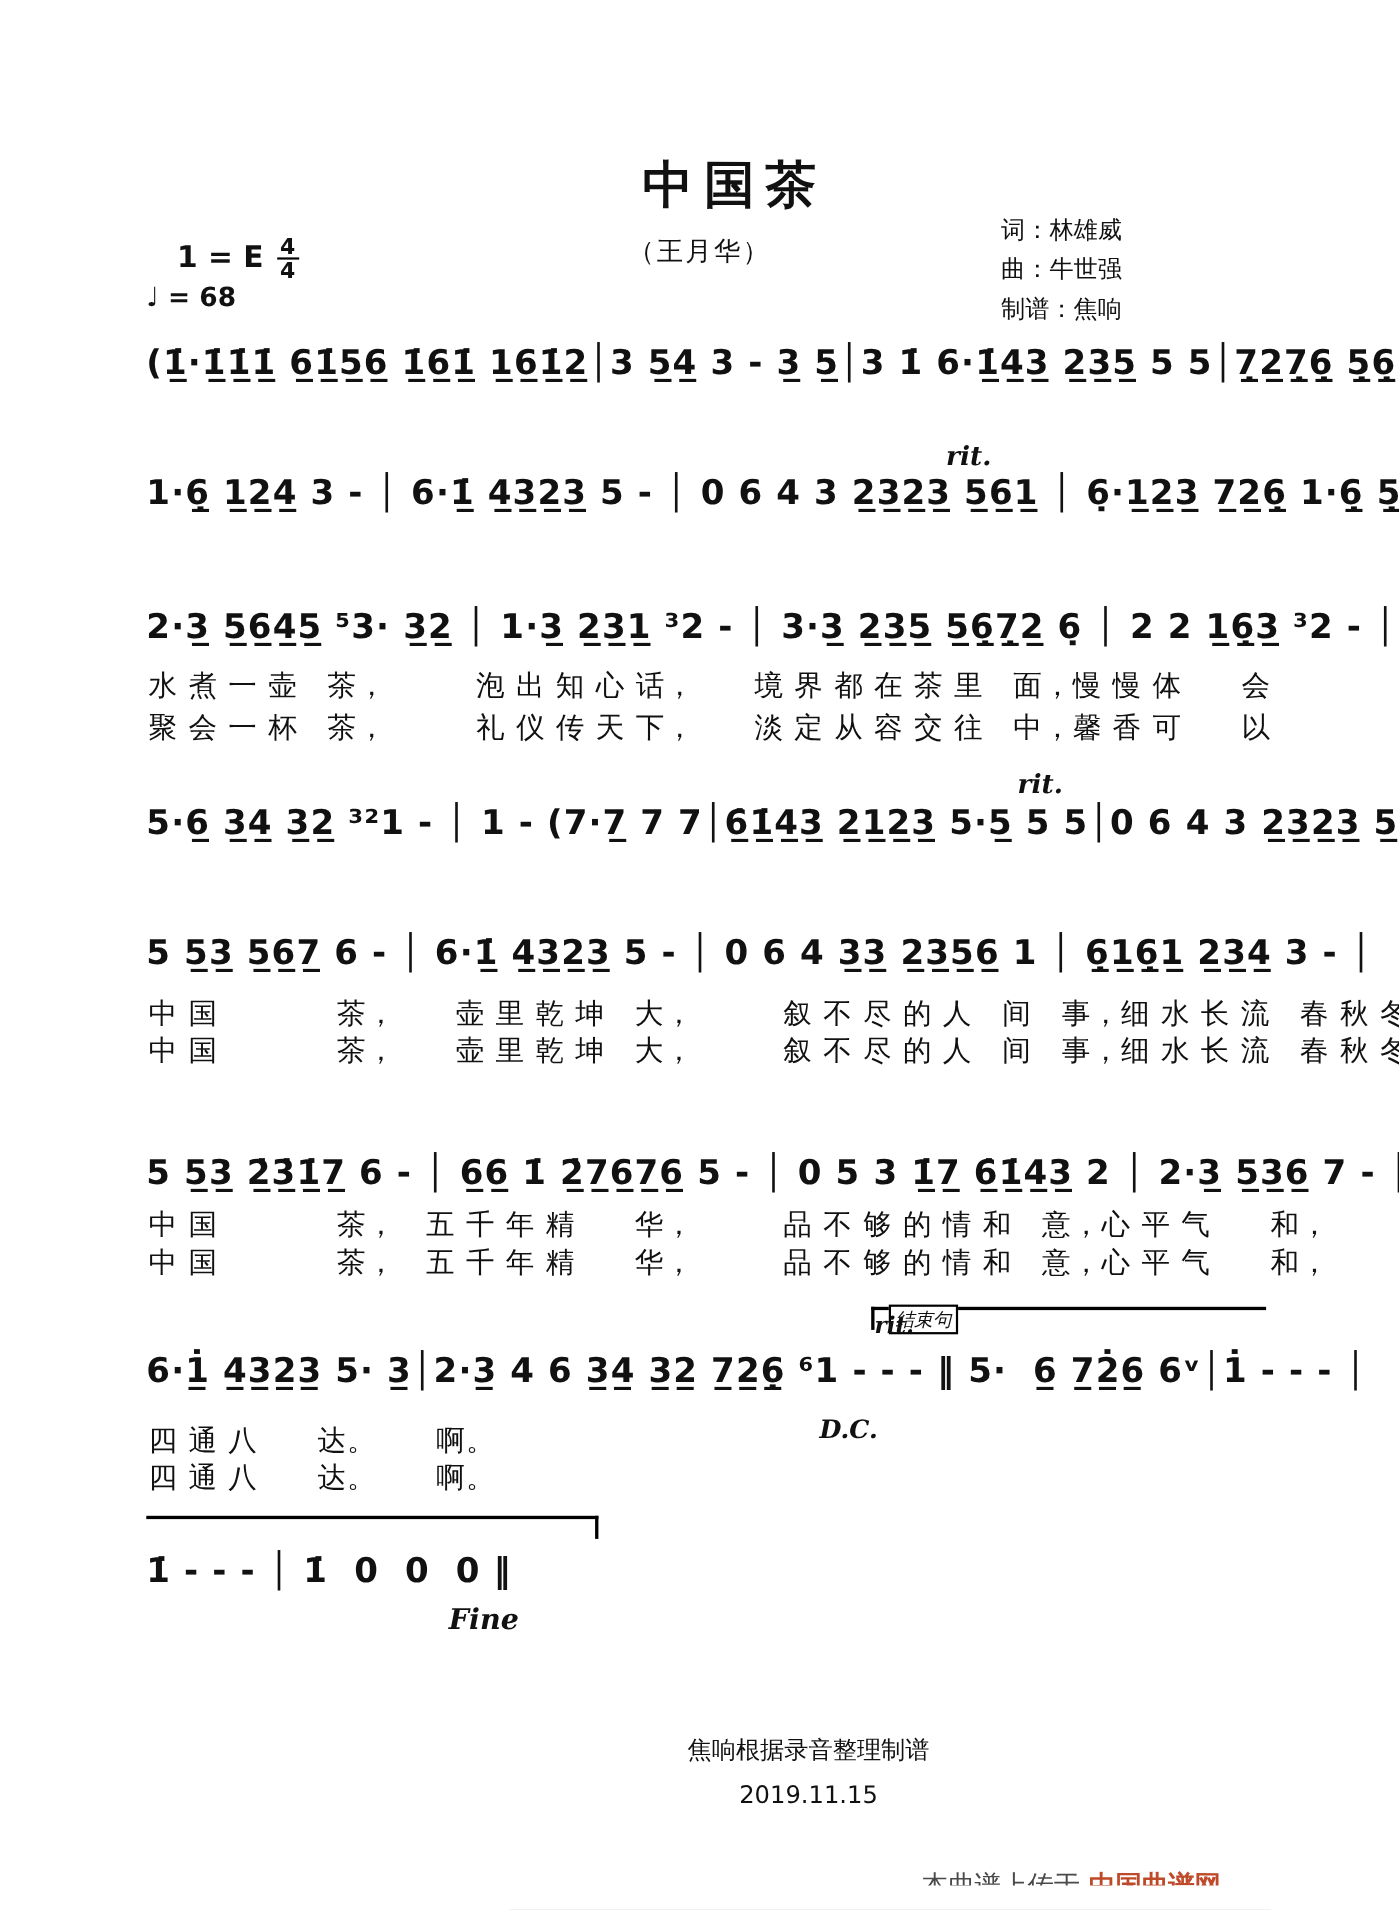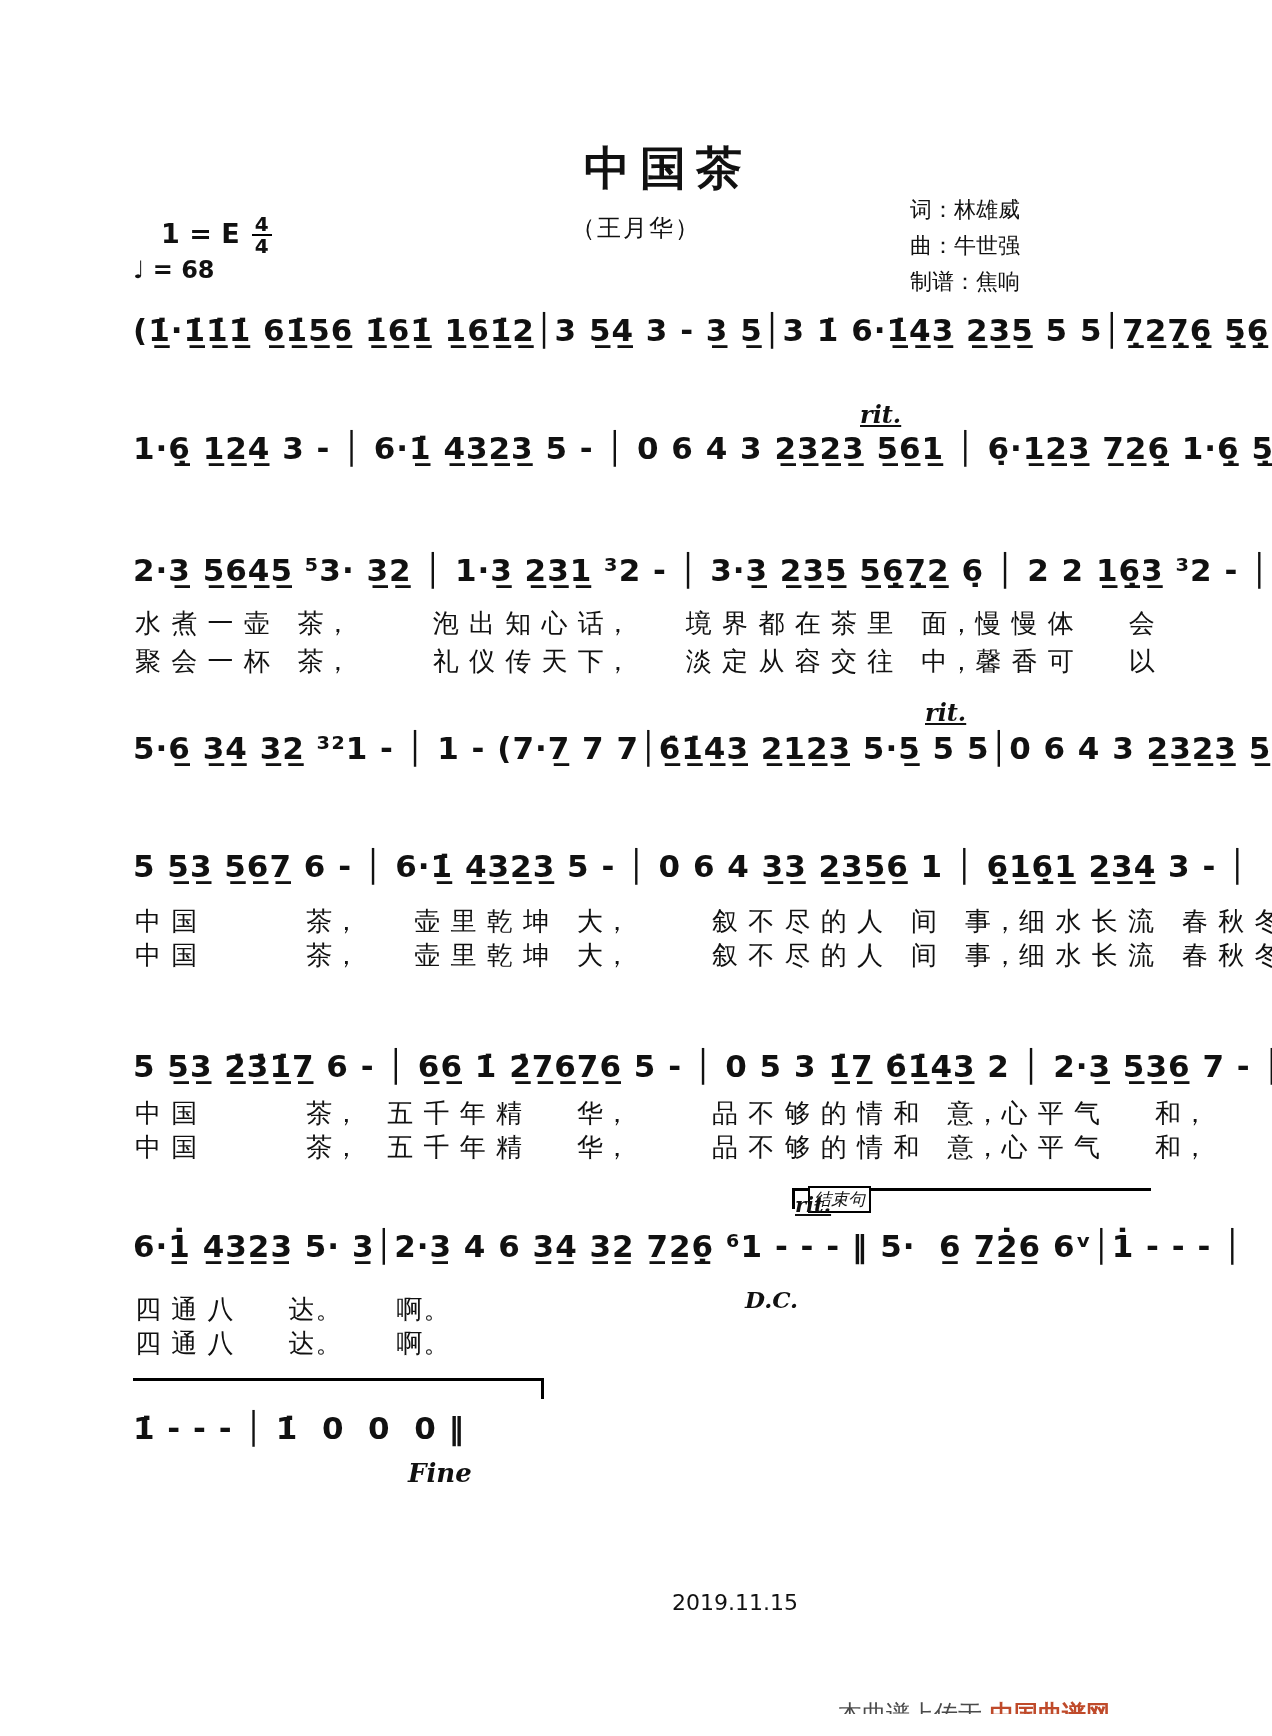--- a/index.html
+++ b/index.html
@@ -10,21 +10,21 @@
   .subtitle{position:absolute;top:212px;left:0;width:100%;text-align:center;font-size:24px;letter-spacing:2px;}
   .credits{position:absolute;top:192px;right:252px;text-align:center;font-size:22px;line-height:36px;}
   .keysig{position:absolute;left:133px;top:214px;font-size:27px;font-weight:bold;margin-left:28px;}
   .timesig{display:inline-block;vertical-align:middle;margin-left:12px;text-align:center;font-size:20px;line-height:20px;}
   .ts-top{display:block;border-bottom:2px solid #000;padding:0 3px;}
   .ts-bot{display:block;padding:0 3px;}
   .tempo{position:absolute;left:133px;top:256px;font-size:24px;font-weight:bold;}
   .music{position:absolute;left:133px;width:1050px;font-weight:bold;font-size:31px;
          letter-spacing:1px;white-space:pre;font-family:"DejaVu Sans",sans-serif;}
   .lyric{position:absolute;left:135px;font-size:26px;white-space:pre;letter-spacing:1px;}
-  .rit{position:absolute;font-family:"DejaVu Serif",serif;font-style:italic;font-weight:bold;font-size:24px;text-decoration:underline;}
+  .rit{position:absolute;font-family:"DejaVu Serif",serif;font-style:italic;font-weight:bold;font-size:24px;}
   .dc{position:absolute;left:745px;top:1286px;font-family:"DejaVu Serif",serif;font-style:italic;font-weight:bold;font-size:23px;}
   .fine{position:absolute;left:408px;top:1458px;font-family:"DejaVu Serif",serif;font-style:italic;font-weight:bold;font-size:26px;}
   .bracket-ending{position:absolute;left:792px;top:1188px;width:356px;height:18px;
                   border-top:3px solid #000;border-left:3px solid #000;}
   .label-ending{position:absolute;left:808px;top:1186px;font-size:17px;font-style:italic;
                 border:2px solid #000;padding:0 4px;background:#fff;}
   .bracket-final{position:absolute;left:133px;top:1378px;width:408px;height:18px;
                  border-top:3px solid #000;border-right:3px solid #000;}
   .footer{position:absolute;left:200px;top:1576px;width:1070px;text-align:center;font-size:22px;}
   .footer .date{margin-top:14px;}
@@ -81,20 +81,21 @@
   <div class="music" style="top:1228px">6·1̲̇ 4̲3̲2̲3̲ 5· 3̲│2·3̲ 4 6 3̲4̲ 3̲2̲ 7̲2̲6̣̲ ⁶1 - - - ‖ 5·  6̲ 7̲2̲̇6̲ 6ᵛ│1̇ - - - │</div>
   <div class="dc">D.C.</div>
   <div class="lyric" style="top:1292px">四 通 八　　达。　　啊。</div>
   <div class="lyric" style="top:1326px">四 通 八　　达。　　啊。</div>
 
   <div class="bracket-final"></div>
   <div class="music" style="top:1410px">1̇ - - - │ 1̇  0  0  0 ‖</div>
   <div class="fine">Fine</div>
 
   <div class="footer">
+    <div>焦响根据录音整理制谱</div>
     <div class="date">2019.11.15</div>
   </div>
 
   <div class="watermark">
     <span class="wm-prefix">本曲谱上传于</span><span class="wm-brand">中国曲谱网</span>
   </div>
 
 </div>
 
 </body></html>

